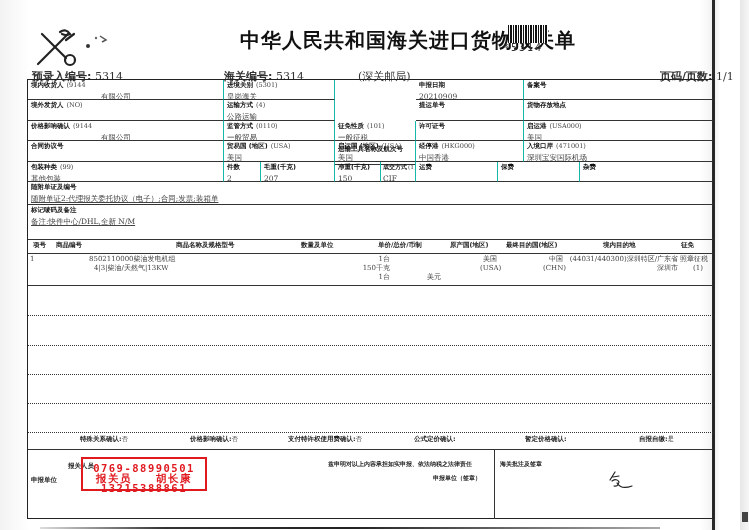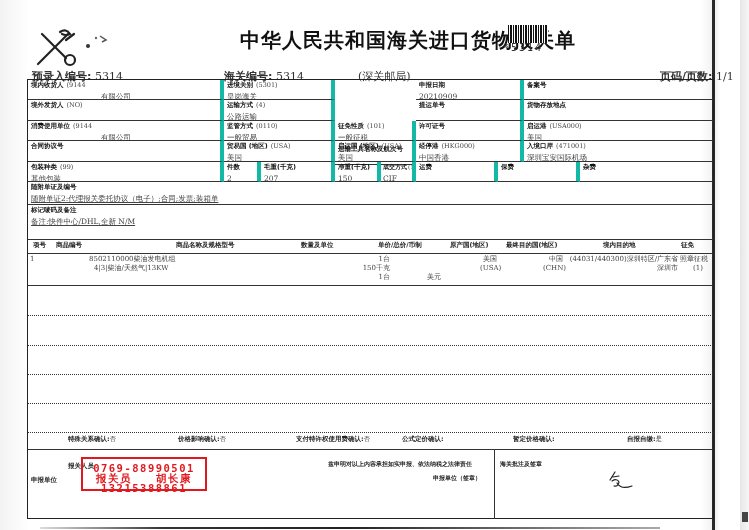--- a/index.html
+++ b/index.html
@@ -22,21 +22,21 @@
   .barcode { position: absolute; left: 508px; top: 25px; width: 40px; height: 18px;
     background: repeating-linear-gradient(90deg, #111 0px, #111 1px, #fff 1px, #fff 2px, #111 2px, #111 4px, #fff 4px, #fff 5px); }
   .barcode-num { position: absolute; left: 503px; top: 42px; font-size: 10px; letter-spacing: 2px;
     font-family: "DejaVu Sans Mono", "Liberation Mono", monospace; color: #333; }
 
   .meta { position: absolute; top: 69px; font-size: 11px; color: #333; }
   .meta b { font-weight: bold; font-family: "DejaVu Sans", "Liberation Sans", sans-serif; }
 
   .form { position: absolute; left: 27px; top: 79px; width: 687px; height: 440px; border: 1.5px solid #222; }
 
-  .cell { position: absolute; border-right: 4px solid #14b8a6; border-bottom: 1px solid #333; padding: 1px 3px; overflow: hidden; }
+  .cell { position: absolute; border-right: 1px solid #14b8a6; border-bottom: 1px solid #333; padding: 1px 3px; overflow: hidden; }
   .lbl { font-size: 6.5px; font-weight: bold; font-family: "DejaVu Sans", "Liberation Sans", sans-serif; color: #111; white-space: nowrap; }
   .lbl .code { font-weight: normal; font-family: "DejaVu Serif", "Liberation Serif", serif; color: #444; margin-left: 3px; }
   .val { font-size: 7.5px; color: #444; margin-top: 2px; white-space: nowrap; text-decoration: underline; }
 
   .hline { position: absolute; left: 0; height: 0; border-top: 1px solid #333; }
   .hline.dot { border-top: 1px dotted #333; }
 
   .goods-head { position: absolute; top: 0; font-size: 6.5px; font-weight: bold; white-space: nowrap;
     font-family: "DejaVu Sans", "Liberation Sans", sans-serif; }
   .gtext { position: absolute; font-size: 7px; color: #444; white-space: nowrap; line-height: 9px; }
@@ -127,21 +127,21 @@
   </div>
   <div class="cell" style="left:388px;top:20px;width:108px;height:21px;">
     <div class="lbl">提运单号</div>
     <div class="val"></div>
   </div>
   <div class="cell" style="left:496px;top:20px;width:189px;height:21px;border-right:none;">
     <div class="lbl">货物存放地点</div>
   </div>
 
   <div class="cell" style="left:0;top:41px;width:196px;height:20px;">
-    <div class="lbl"><span>消费使用单位</span><span class="code">(9144</span></div>
+    <div class="lbl"><span>价格影响确认</span><span class="code">(9144</span></div>
     <div class="val" style="padding-left:70px;">有限公司</div>
   </div>
   <div class="cell" style="left:196px;top:41px;width:111px;height:20px;">
     <div class="lbl"><span>监管方式</span><span class="code">(0110)</span></div>
     <div class="val">一般贸易</div>
   </div>
   <div class="cell" style="left:307px;top:41px;width:81px;height:20px;">
     <div class="lbl"><span>征免性质</span><span class="code">(101)</span></div>
     <div class="val">一般征税</div>
   </div>
@@ -245,24 +245,24 @@
     <span class="gtext" style="left:665px;top:10px;">(1)</span>
   </div>
 
   <div class="hline" style="top:205px;width:685px;"></div>
   <div class="hline dot" style="top:235px;width:685px;"></div>
   <div class="hline dot" style="top:265px;width:685px;"></div>
   <div class="hline dot" style="top:294px;width:685px;"></div>
   <div class="hline dot" style="top:323px;width:685px;"></div>
   <div class="hline dot" style="top:352px;width:685px;"></div>
 
-  <div style="position:absolute;left:4px;top:355px;width:685px;height:12px;">
+  <div style="position:absolute;left:16px;top:355px;width:685px;height:12px;">
     <span class="confirm" style="left:36px;"><span>特殊关系确认:</span><span class="v">否</span></span>
     <span class="confirm" style="left:146px;"><span>价格影响确认:</span><span class="v">否</span></span>
-    <span class="confirm" style="left:244px;margin-left:20px;"><span>支付特许权使用费确认:</span><span class="v">否</span></span>
+    <span class="confirm" style="left:244px;"><span>支付特许权使用费确认:</span><span class="v">否</span></span>
     <span class="confirm" style="left:370px;"><span>公式定价确认:</span><span class="v"></span></span>
     <span class="confirm" style="left:481px;"><span>暂定价格确认:</span><span class="v"></span></span>
     <span class="confirm" style="left:595px;"><span>自报自缴:</span><span class="v">是</span></span>
   </div>
   <div class="hline" style="top:369px;width:685px;"></div>
 
   <span class="sign-label" style="left:3px;top:382px;padding-left:37px;">报关人员</span>
   <span class="sign-label" style="left:3px;top:396px;text-align:right;">申报单位</span>
   <span class="sign-label" style="left:300px;top:380px;font-size:6px;">兹申明对以上内容承担如实申报、依法纳税之法律责任</span>
   <span class="sign-label" style="left:405px;top:394px;font-size:6px;">申报单位（签章）</span>

